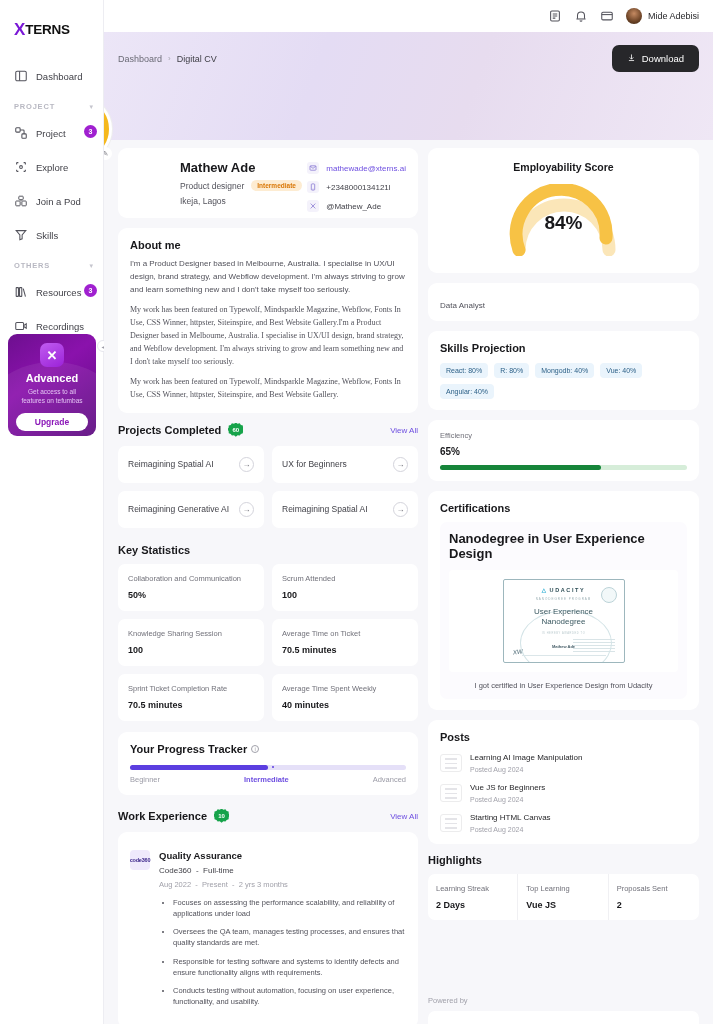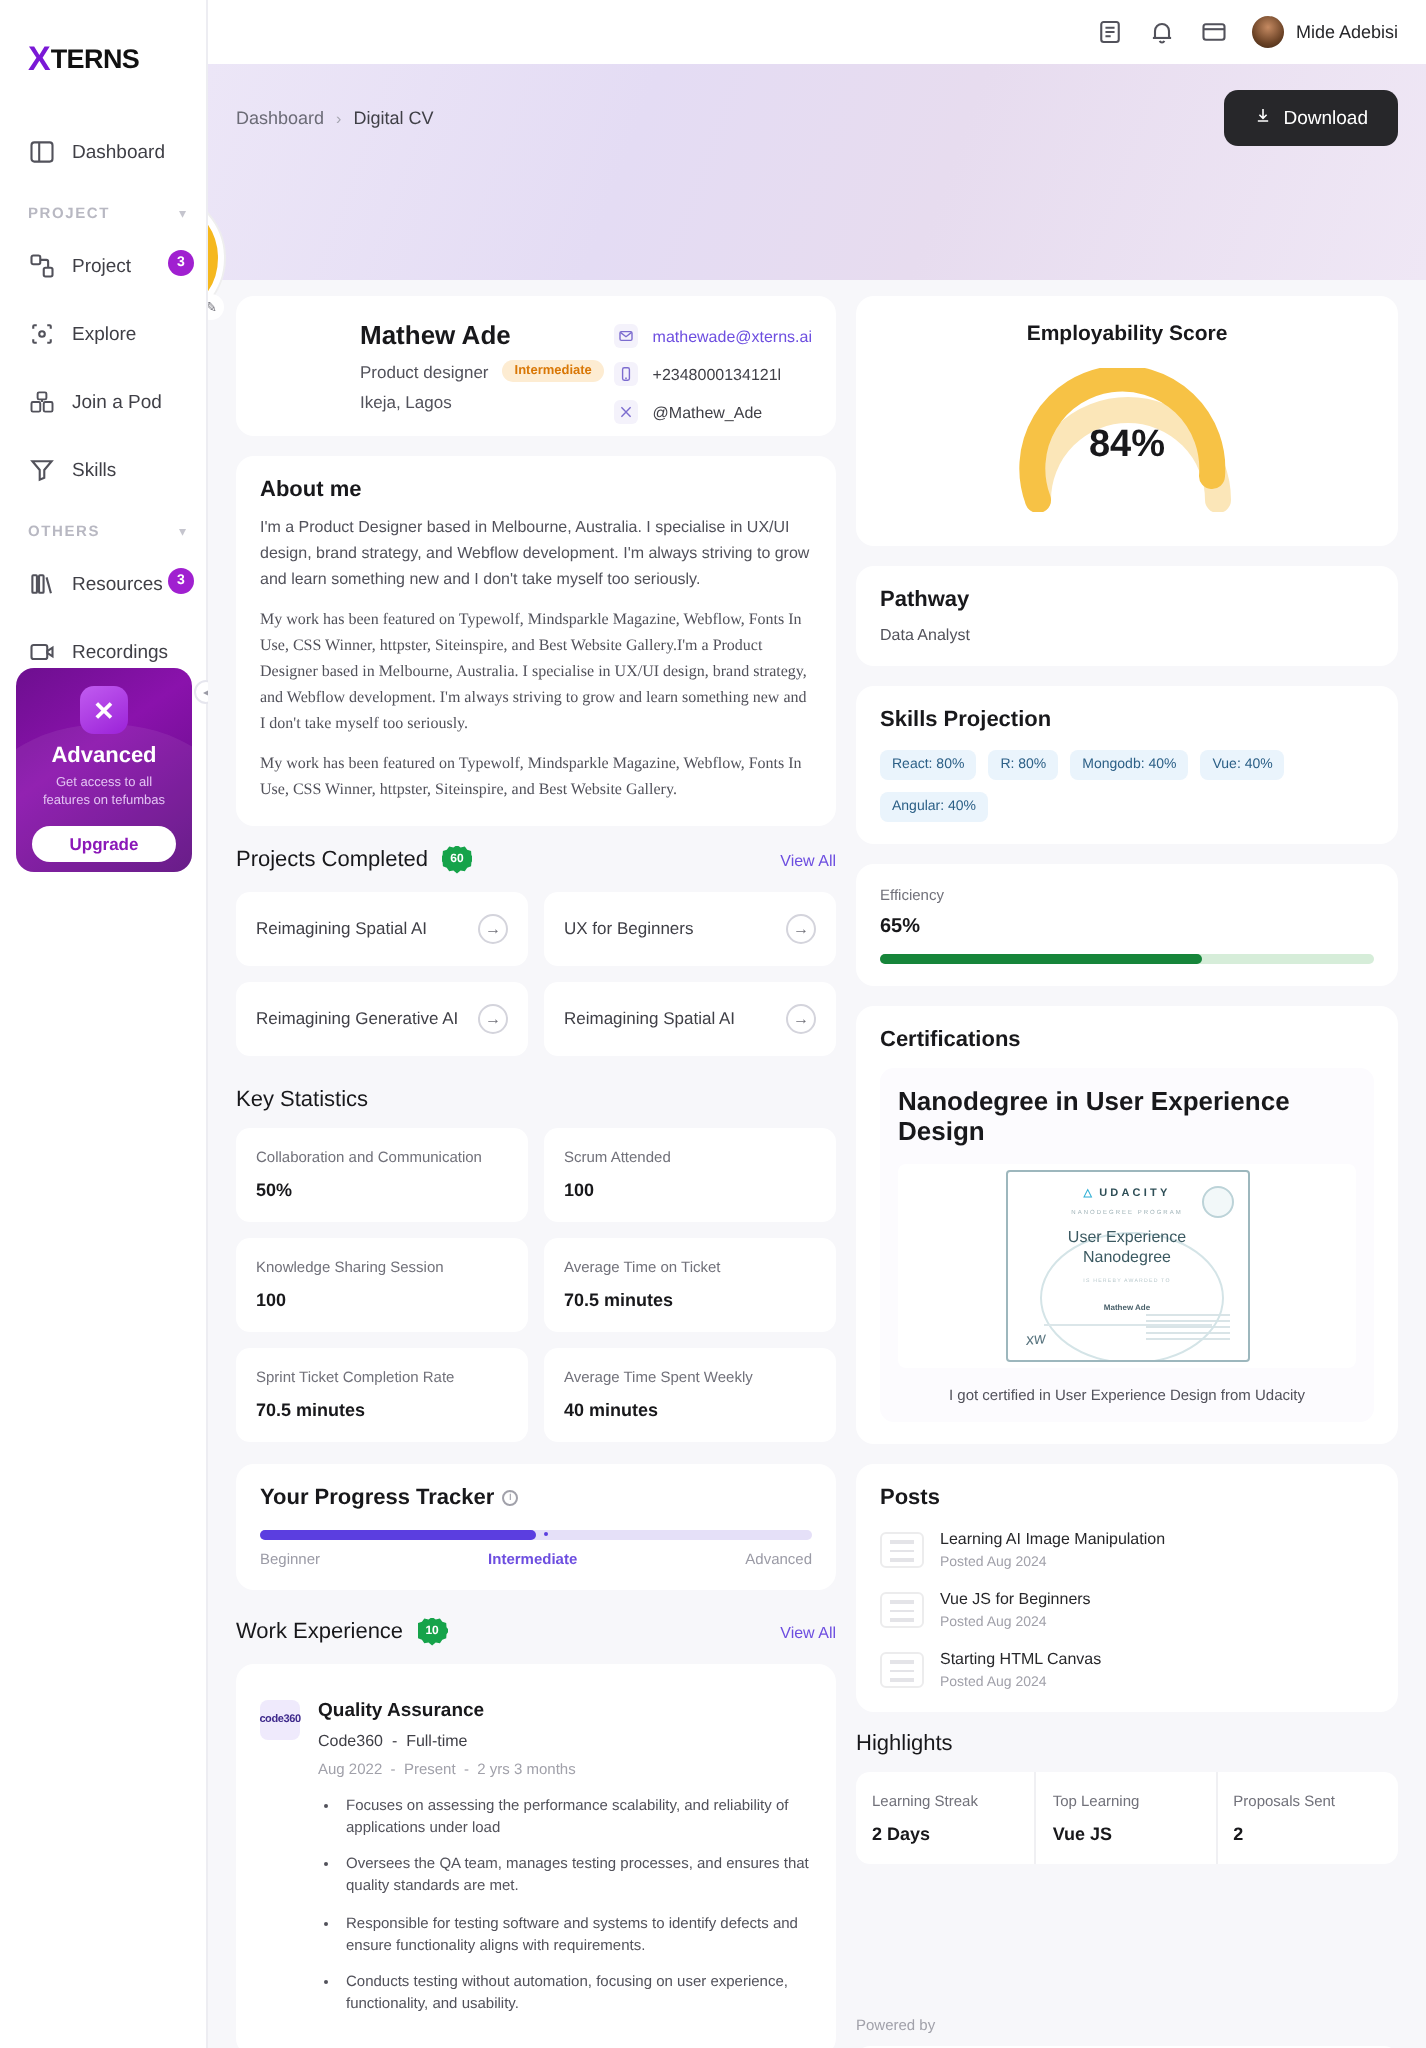--- a/index.html
+++ b/index.html
@@ -144,21 +144,21 @@
   }
   .c-ico svg { width: 8px; height: 8px; }
   .c-mail { font-size: 8px; color: #6d4ee0; }
   .c-txt { font-size: 8px; color: #3f3f46; }
 
   .about-p { font-size: 8px; color: #52525b; line-height: 1.62; margin-top: 7px; }
   .about-p + .about-p { margin-top: 7px; font-family: Liberation Serif, serif; }
 
   .sec-row { display: flex; align-items: center; justify-content: space-between; margin-bottom: 8px; }
   .sec-left { display: flex; align-items: center; gap: 7px; }
-  .sec-h { font-size: 11px; font-weight: 400; }
+  .sec-h { font-size: 11px; font-weight: 700; }
   .gbadge {
     width: 15px; height: 15px; color: #fff; font-size: 6px; font-weight: 700;
     display: flex; align-items: center; justify-content: center; background: #16a34a;
     clip-path: polygon(50% 0%,62% 8%,76% 5%,84% 16%,97% 20%,98% 34%,107% 45%,98% 57%,97% 71%,84% 76%,76% 87%,62% 85%,50% 95%,38% 85%,24% 87%,16% 76%,3% 71%,2% 57%,-7% 45%,2% 34%,3% 20%,16% 16%,24% 5%,38% 8%);
   }
   .view-all { font-size: 8px; color: #6d4ee0; cursor: pointer; }
 
   .grid2 { display: grid; grid-template-columns: 1fr 1fr; gap: 8px; }
   .proj-card {
     background: #fff; border-radius: 7px; padding: 11px 10px;
@@ -209,21 +209,21 @@
   .eff-bar { margin-top: 8px; height: 5px; border-radius: 3px; background: #d6edd9; position: relative; }
   .eff-fill { position: absolute; left: 0; top: 0; height: 5px; border-radius: 3px; background: #16853a; }
 
   .cert-box { background: #fcfbfe; border-radius: 7px; padding: 9px; margin-top: 8px; }
   .cert-name { font-size: 13px; font-weight: 700; color: #18181b; }
   .cert-img {
     margin-top: 9px; background: #fff; border-radius: 4px; height: 102px;
     display: flex; align-items: center; justify-content: center;
   }
   .certificate {
-    width: 122px; height: 96px; border: 1.5px solid #9db7bd; border-radius: 2px;
+    width: 122px; height: 84px; border: 1.5px solid #9db7bd; border-radius: 2px;
     background: #fff; position: relative; padding: 7px 8px; text-align: center; overflow: hidden;
   }
   .certificate:after {
     content:""; position:absolute; left:16px; top:30px; width:90px; height:64px;
     border-radius:50%; border:1px solid #d4e4e7;
   }
   .cert-brand { font-size: 5.5px; letter-spacing: 1.6px; color: #2f4f57; font-weight: 700; position: relative; z-index:2; }
   .cert-brand .ud { color: #31b0d5; margin-right: 2px; }
   .cert-sub { font-size: 3px; letter-spacing: 1px; color: #9fb2b7; margin-top: 4px; position: relative; z-index:2; }
   .cert-h { font-size: 8px; color: #3c5a62; margin-top: 6px; line-height: 1.25; position: relative; z-index:2; }
@@ -608,21 +608,20 @@
           <div class="gauge-wrap">
             <svg width="118" height="72" viewBox="0 0 118 72">
               <path d="M14 66 A45 45 0 1 1 104 66" fill="none" stroke="#fbe6b8" stroke-width="13" stroke-linecap="round"></path>
               <path d="M14 66 A45 45 0 1 1 101 54" fill="none" stroke="#f7c245" stroke-width="13" stroke-linecap="round"></path>
             </svg>
             <div class="gauge-num">84%</div>
           </div>
         </div>
 
         <div class="card">
-          <div class="card-title">Pathway</div>
           <div class="small-val">Data Analyst</div>
         </div>
 
         <div class="card">
           <div class="card-title">Skills Projection</div>
           <div class="chips">
             <span class="chip">React: 80%</span>
             <span class="chip">R: 80%</span>
             <span class="chip">Mongodb: 40%</span>
             <span class="chip">Vue: 40%</span>

